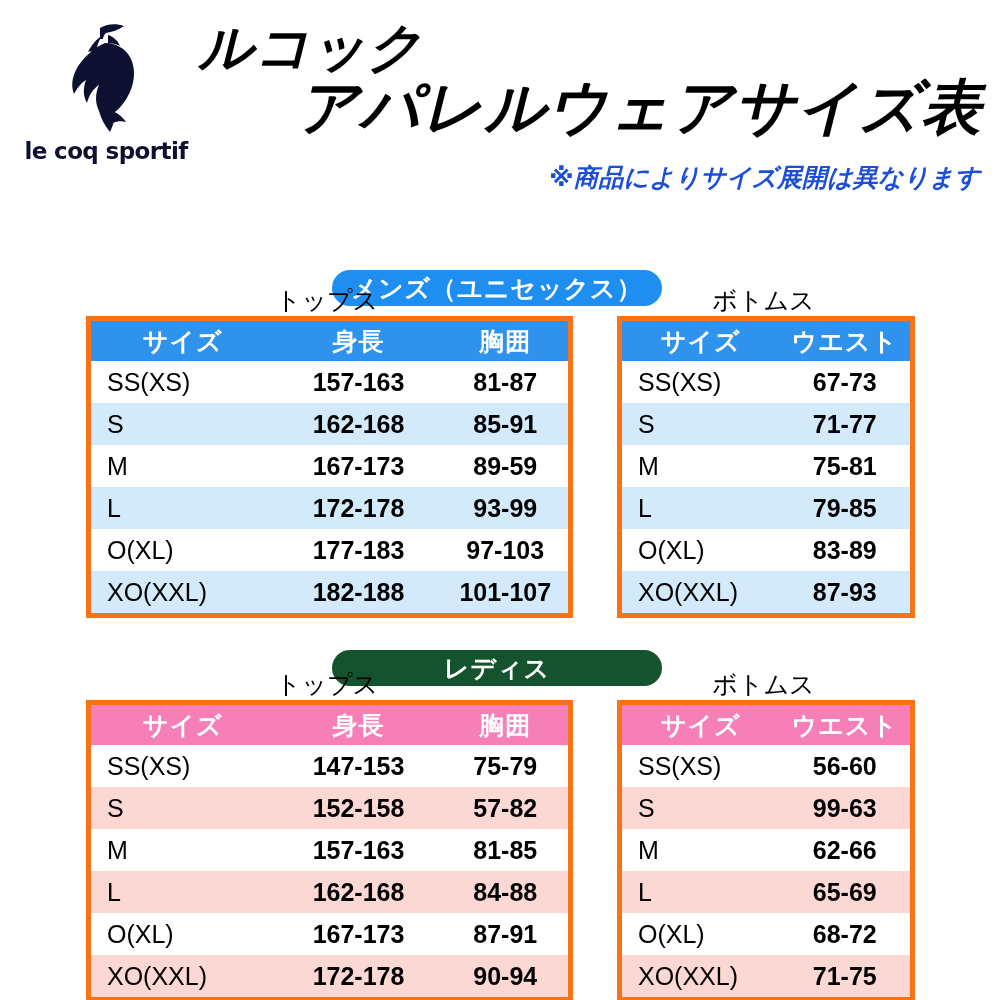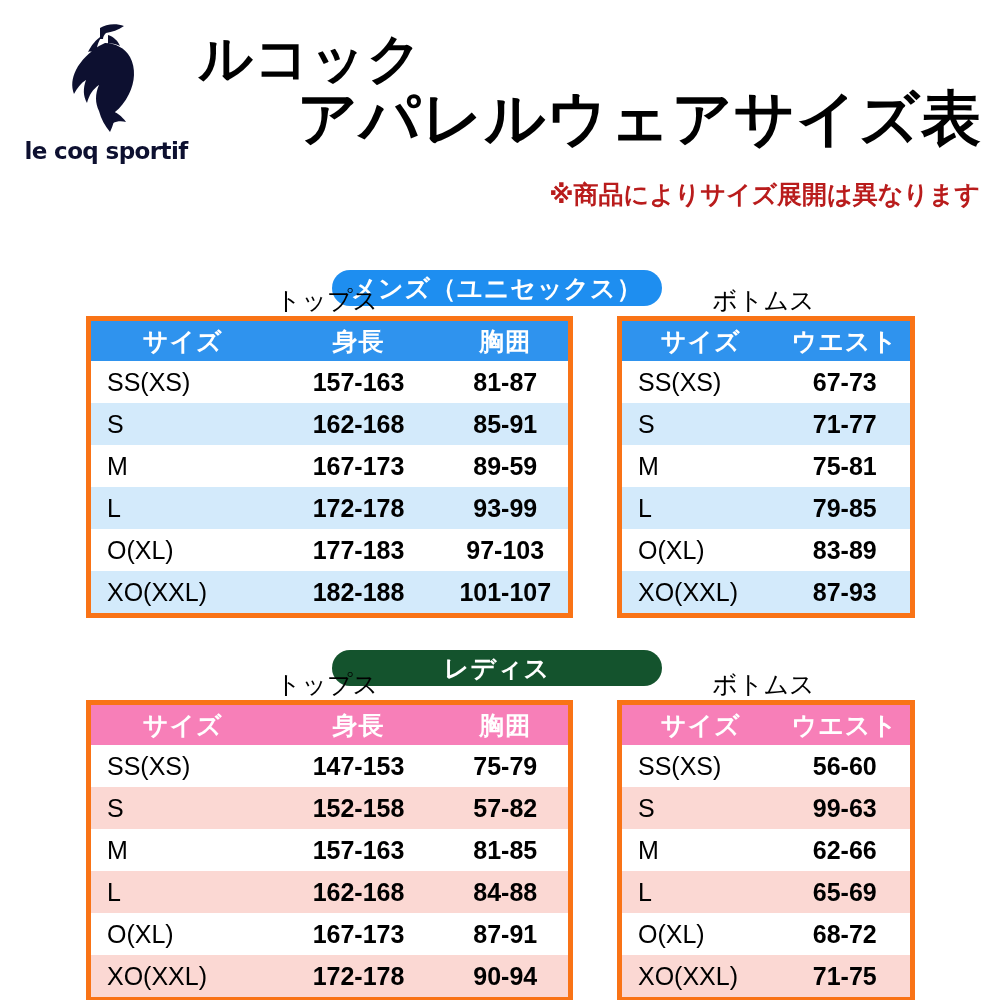--- a/index.html
+++ b/index.html
@@ -39,47 +39,48 @@
     font-family: "DejaVu Sans", sans-serif;
     font-weight: bold;
     font-size: 23px;
     letter-spacing: -0.6px;
     color: #0d1030;
     white-space: nowrap;
   }
 
   #title-block {
     position: absolute;
-    left: 180px; top: 29px;
+    left: 180px; top: 18px;
     width: 810px;
+    font-style: italic;
   }
   .title-line {
     color: #000000;
     font-weight: bold;
     letter-spacing: 1px;
     line-height: 1.08;
     white-space: nowrap;
   }
   #title-line-1 {
     font-size: 54px;
     text-align: left;
     padding-left: 18px;
   }
   #title-line-2 {
     font-size: 60px;
     text-align: right;
     padding-right: 8px;
   }
   #title-note {
-    margin-top: 26px;
+    margin-top: 20px;
     text-align: right;
     padding-right: 10px;
     font-size: 25px;
     font-weight: bold;
-    color: #b91c1c;
+    color: #1d4ed8;
     white-space: nowrap;
   }
 
   
   .section-badge {
     position: absolute;
     height: 36px;
     line-height: 36px;
     border-radius: 18px;
     text-align: center;

